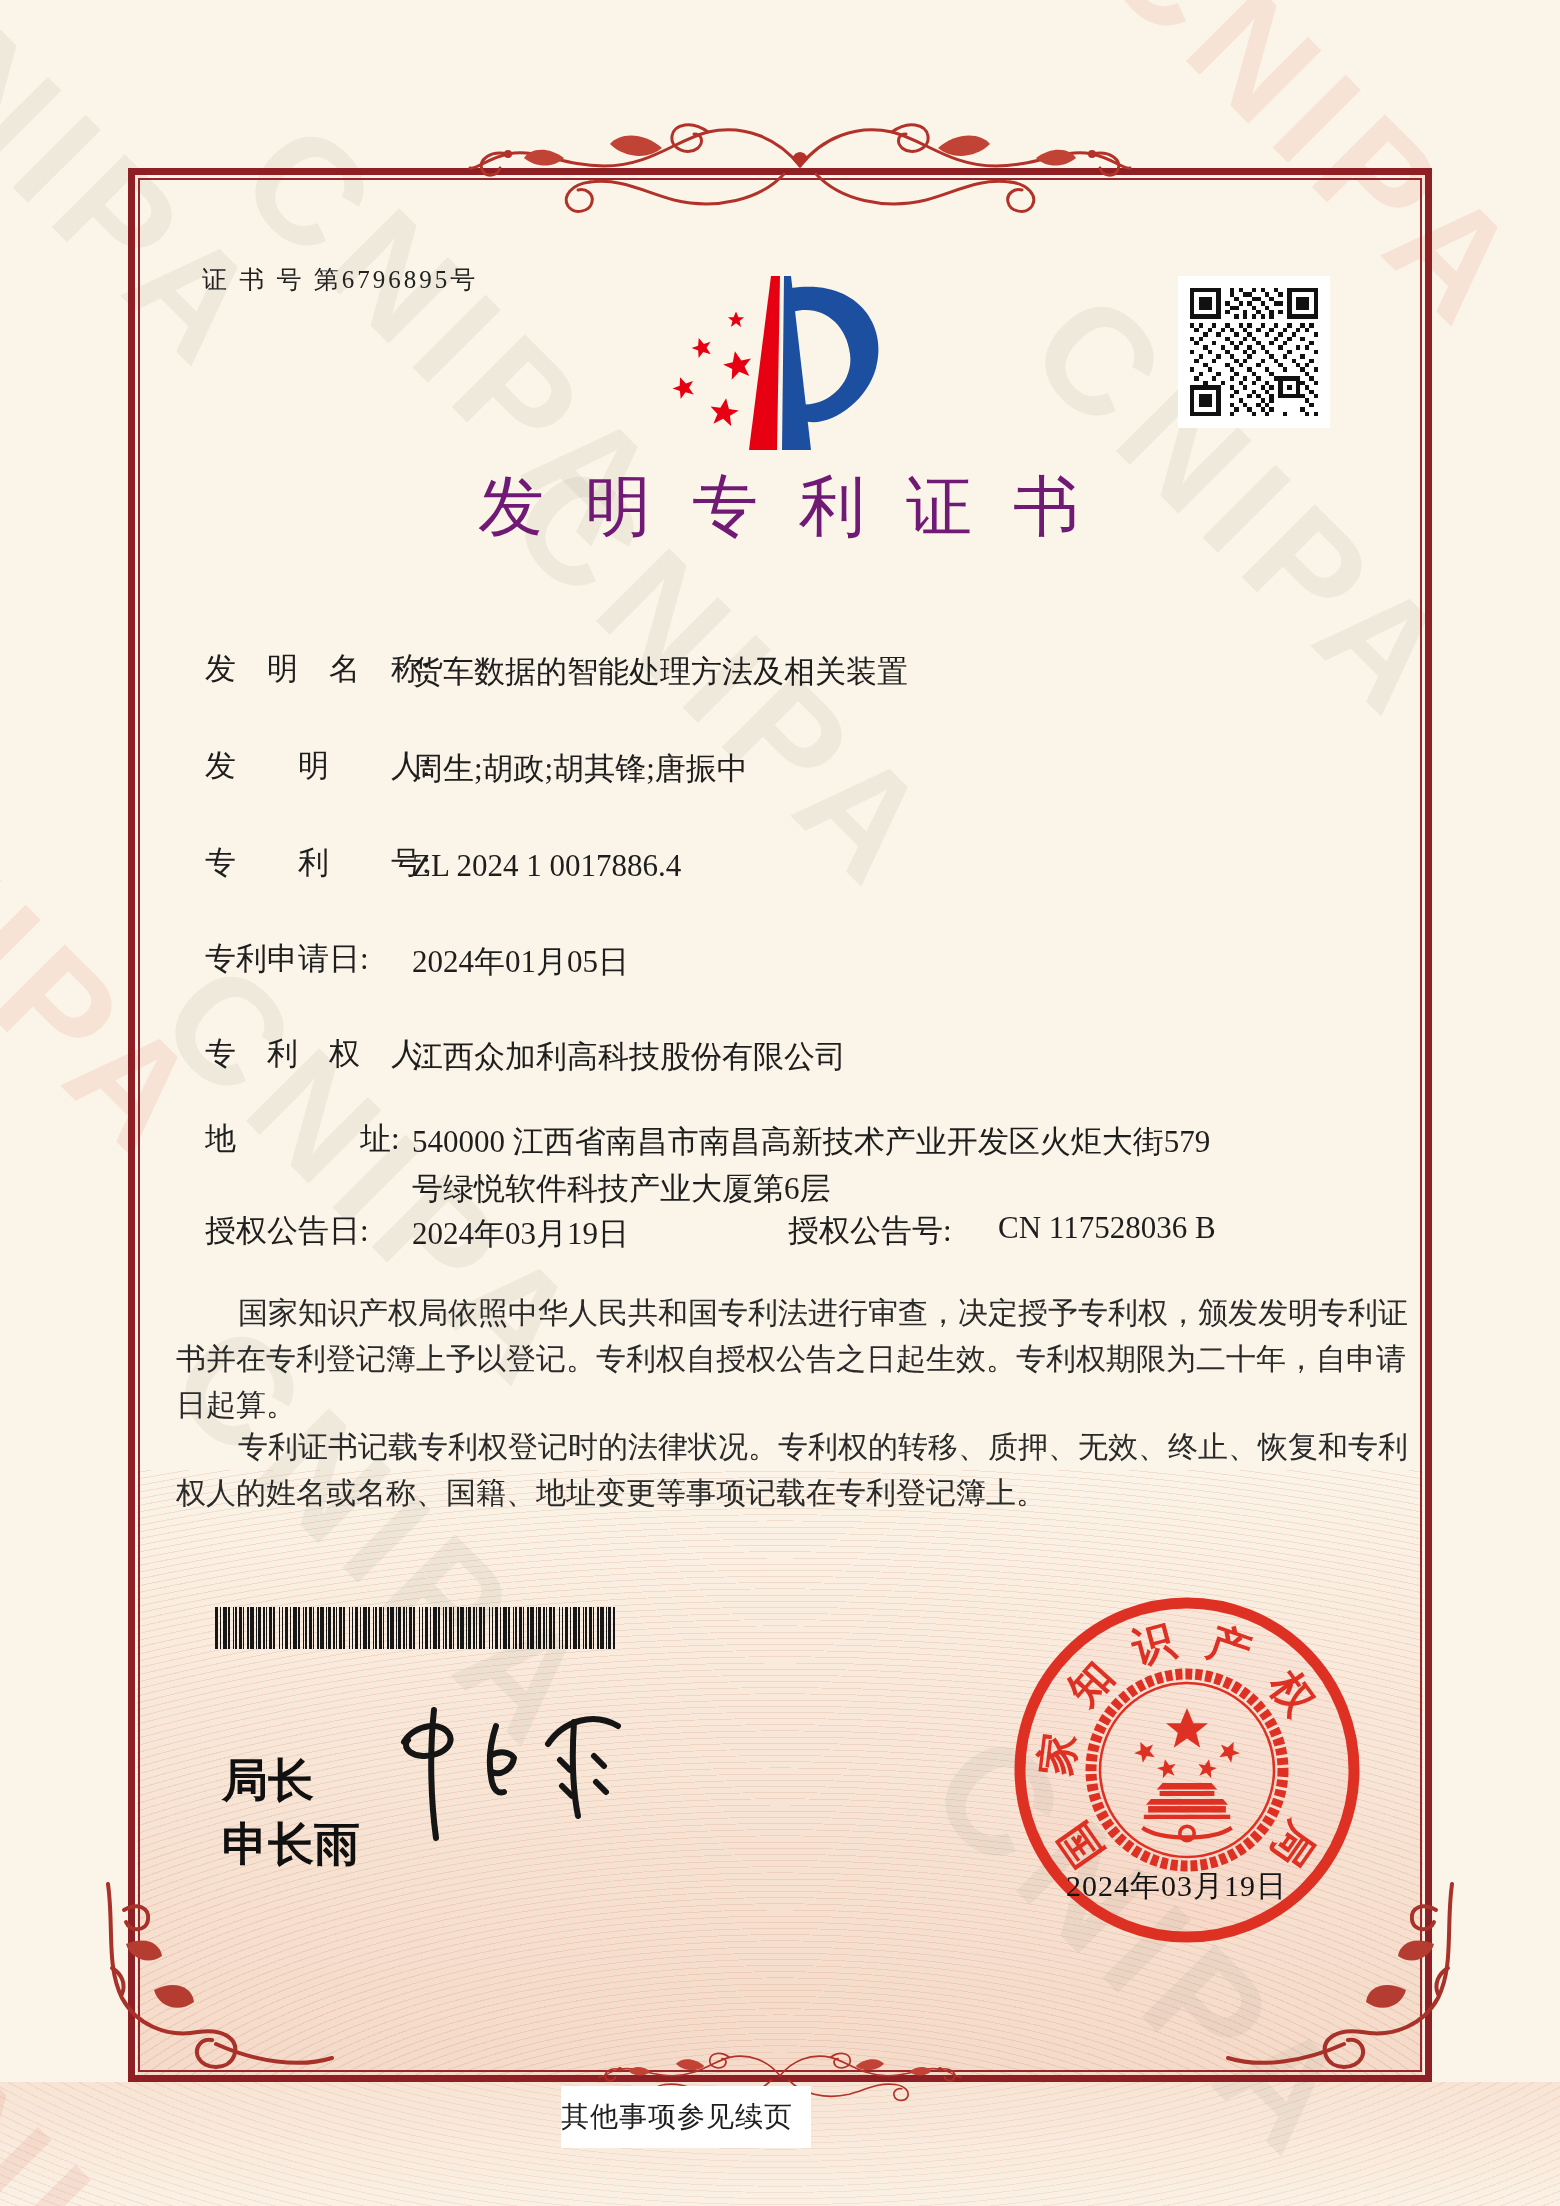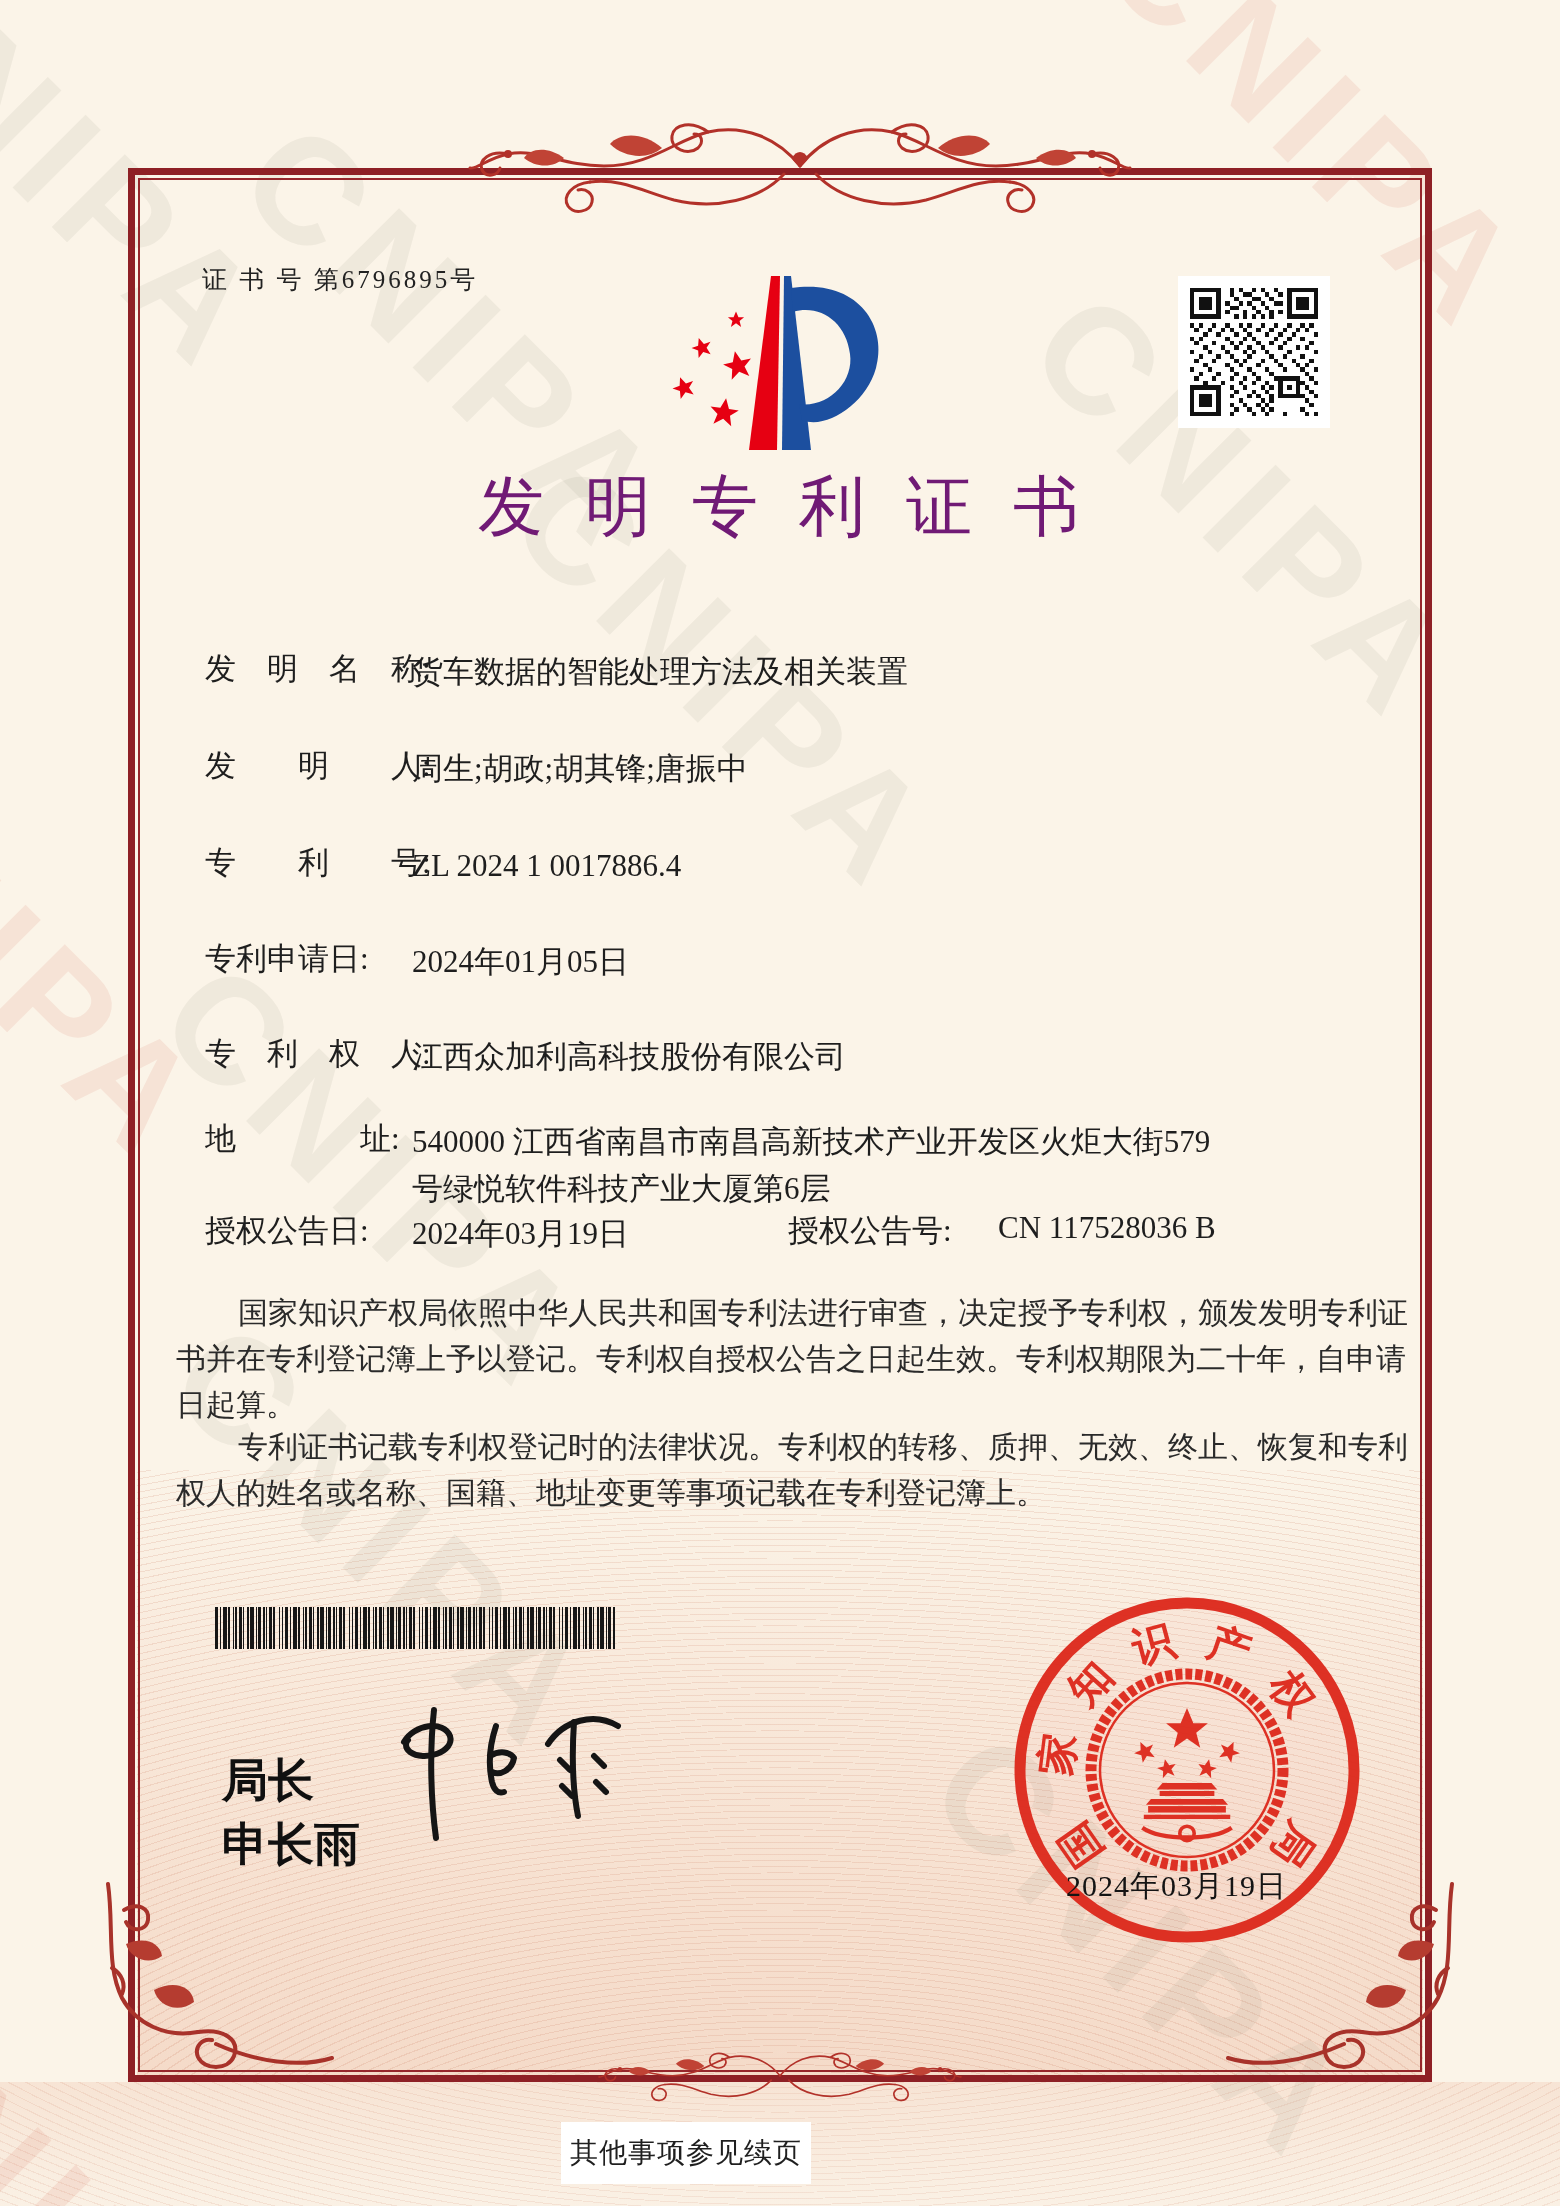--- a/index.html
+++ b/index.html
@@ -48,21 +48,21 @@
   .fld .lbl{position:absolute;left:205px;white-space:nowrap}
   .fld .val{position:absolute;left:412px;width:820px;line-height:47px}
   .fld .lbl2{position:absolute;left:788px;white-space:nowrap}
   .fld .val2{position:absolute;left:998px;white-space:nowrap}
   .para{position:absolute;left:176px;width:1248px;font-size:30px;line-height:46px;color:#2a2a2a;text-indent:62px}
   .sig-label{position:absolute;left:222px;font-family:"Liberation Sans","DejaVu Sans",sans-serif;font-weight:bold;font-size:46px;color:#101010}
   .seal-date{position:absolute;left:1066px;top:1866px;font-size:30px;color:#141414;letter-spacing:1px;z-index:4;white-space:nowrap}
   .page-no{position:absolute;left:0;top:2016px;width:1370px;text-align:center;font-size:27px;color:#2a2a2a}
   .cont-label{
     position:absolute;left:561px;top:2086px;width:250px;height:62px;background:#ffffff;z-index:3;
-    display:flex;align-items:center;justify-content:center;font-size:28px;color:#1f1f1f;letter-spacing:1px;margin-top:36px;
+    display:flex;align-items:center;font-size:28px;color:#1f1f1f;letter-spacing:1px;
   }
 </style>
 </head>
 <body>
 
 <svg width="0" height="0" style="position:absolute">
   <defs>
     <path id="star5" d="M0,-10L2.9,-3.1L9.5,-3.1L4.2,1.2L6,8.1L0,3.9L-6,8.1L-4.2,1.2L-9.5,-3.1L-2.9,-3.1Z"></path>
     <g id="flhalf" stroke="#b23129" stroke-width="3" fill="none" stroke-linecap="round">
       <path d="M0,62 C22,34 56,20 92,28 C124,36 150,62 196,62 C238,62 262,44 292,50 C312,54 324,66 330,64"></path>

